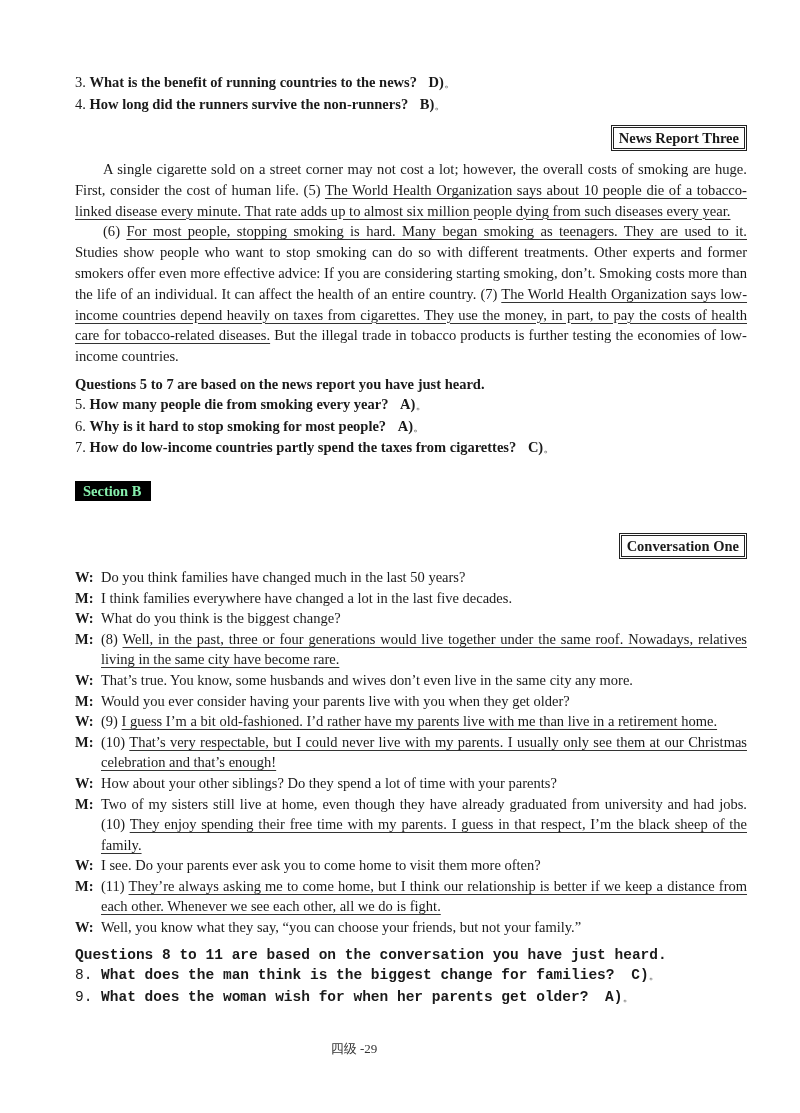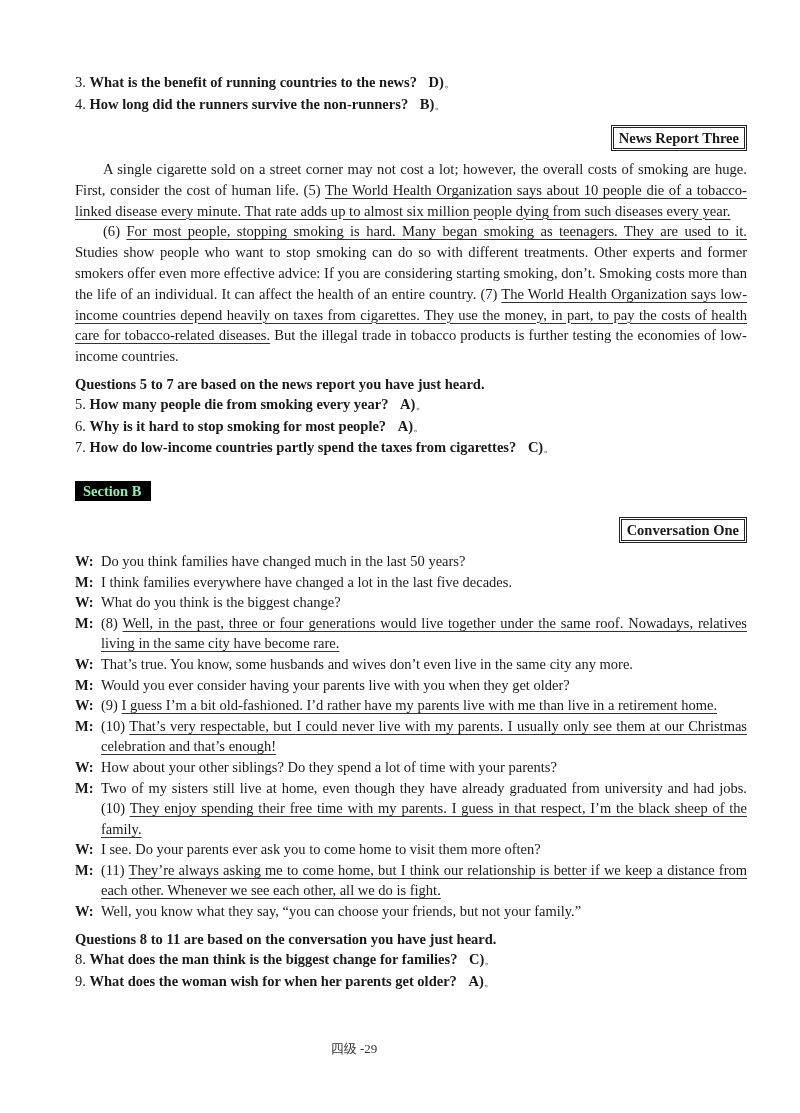--- a/index.html
+++ b/index.html
@@ -81,21 +81,21 @@
     <div class="qitem">
       <span class="num">7.</span>
       <span class="text">How do low-income countries partly spend the taxes from cigarettes?</span>
       <span class="ans">C)</span><span class="end">。</span>
     </div>
   </div>
 
   
   <div class="section-b">Section B</div>
 
-  <div class="boxed-title-wrap" style="margin-top:16px;">
+  <div class="boxed-title-wrap" style="margin-top:32px;">
     <span class="boxed-title">Conversation One</span>
   </div>
 
   <div class="dialog">
     <div class="turn">
         <span class="spk">W:</span>
         <span class="txt"><span>Do you think families have changed much in the last 50 years?</span><u></u><span></span></span>
       </div>
     <div class="turn">
         <span class="spk">M:</span>
@@ -141,21 +141,21 @@
         <span class="spk">M:</span>
         <span class="txt"><span>(11) </span><u>They’re always asking me to come home, but I think our relationship is better if we keep a distance from each other. Whenever we see each other, all we do is fight.</u><span></span></span>
       </div>
     <div class="turn">
         <span class="spk">W:</span>
         <span class="txt"><span>Well, you know what they say, “you can choose your friends, but not your family.”</span><u></u><span></span></span>
       </div>
   </div>
 
   
-  <div style="margin-top:7px;">
+  <div style="margin-top:7px;font-family:Liberation Mono, monospace;">
     <div class="qhead">Questions 8 to 11 are based on the conversation you have just heard.</div>
     <div class="qitem">
       <span class="num">8.</span>
       <span class="text">What does the man think is the biggest change for families?</span>
       <span class="ans">C)</span><span class="end">。</span>
     </div>
     <div class="qitem">
       <span class="num">9.</span>
       <span class="text">What does the woman wish for when her parents get older?</span>
       <span class="ans">A)</span><span class="end">。</span>

